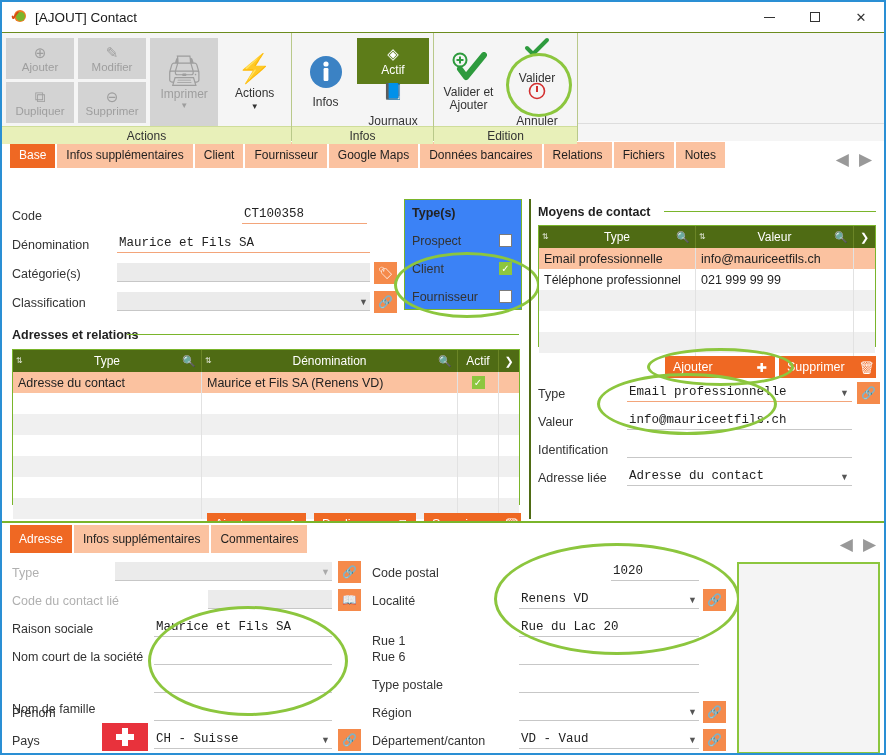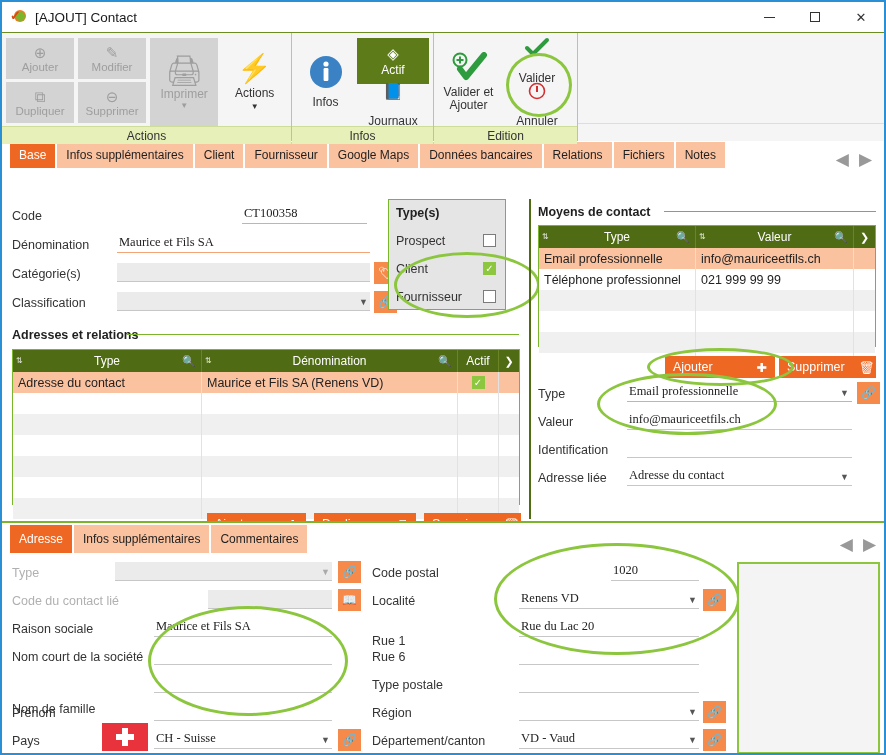--- a/index.html
+++ b/index.html
@@ -101,21 +101,21 @@
   .tab.active { background:#ef6823; color:#ffffff; }
   .tabbar-nav { margin-left:auto; display:flex; gap:10px; padding-right:12px; align-items:center;}
   .navarrow { color:#999; font-size:17px; line-height:17px; }
 
   
   .panel-main { position:relative; height:352px; }
   .lbl { font-size:12.5px; color:#333; }
   .lbl.dim { color:#b0b0b0; }
   .fld {
     border:none; border-bottom:1px solid #c7c7c7;
-    background:transparent; font-family:Liberation Serif, serif;
+    background:transparent; font-family:Liberation Mono, monospace;
     font-size:12.5px; color:#222; padding:0 2px 1px 2px; outline:none; height:19px;
   }
   .fld.orange-ul { border-bottom:1px solid #f3a57a; }
   .fld.gray-bg { background:#ebebeb; border-bottom:1px solid #c7c7c7; }
   .fld.ro { color:#9a9a9a; }
   .caret { position:absolute; font-size:9px; color:#555; }
 
   .icon-btn {
     width:23px; height:22px; background:#f58a4b; color:#fff;
     display:flex; align-items:center; justify-content:center; font-size:12px;
@@ -315,21 +315,21 @@
 
     <span class="lbl" style="position:absolute;left:10px;top:99px;">Catégorie(s)</span>
     <input class="fld gray-bg" style="position: absolute; left: 115px; top: 95px; width: 253px;" value="">
     <div class="icon-btn" style="position:absolute;left:372px;top:94px;">🏷</div>
 
     <span class="lbl" style="position:absolute;left:10px;top:128px;">Classification</span>
     <input class="fld gray-bg" style="position: absolute; left: 115px; top: 124px; width: 253px;" value="">
     <span class="caret" style="left:357px;top:129px;">▼</span>
     <div class="icon-btn" style="position:absolute;left:372px;top:123px;">🔗</div>
 
-    <div style="position:absolute;left:386px;top:31px;width:118px;height:111px;border:1px solid #7ab52b;background:#e5e5e5;">
+    <div style="position:absolute;left:402px;top:31px;width:118px;height:111px;border:1px solid #7ab52b;background:#3b82f6;">
       <span style="position:absolute;left:7px;top:6px;font-size:12.5px;font-weight:bold;">Type(s)</span>
       <span class="lbl" style="position:absolute;left:7px;top:34px;">Prospect</span>
       <div class="cbox" style="position:absolute;right:9px;top:34px;"></div>
       <span class="lbl" style="position:absolute;left:7px;top:62px;">Client</span>
       <div class="cbox on" style="position:absolute;right:9px;top:62px;">✓</div>
       <span class="lbl" style="position:absolute;left:7px;top:90px;">Fournisseur</span>
       <div class="cbox" style="position:absolute;right:9px;top:90px;"></div>
     </div>
     <div class="hl" style="left:392px;top:84px;width:146px;height:66px;"></div>
 

